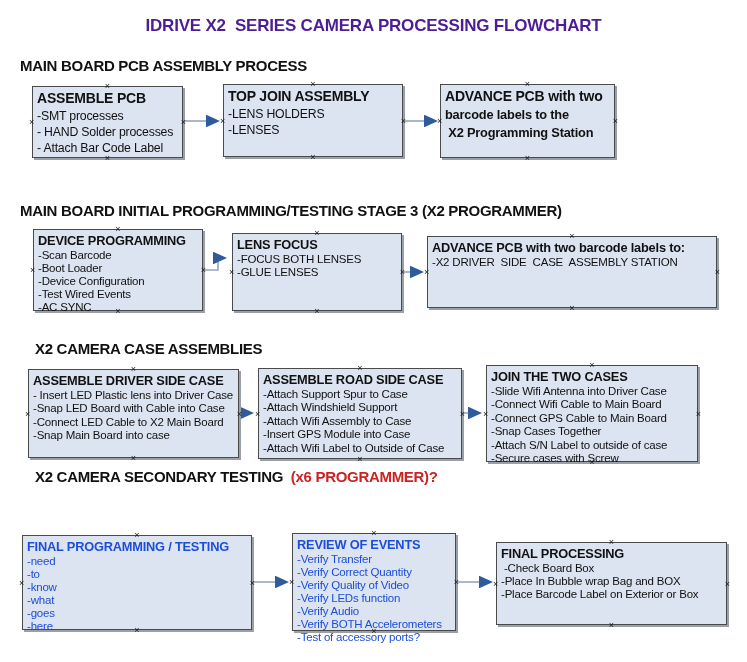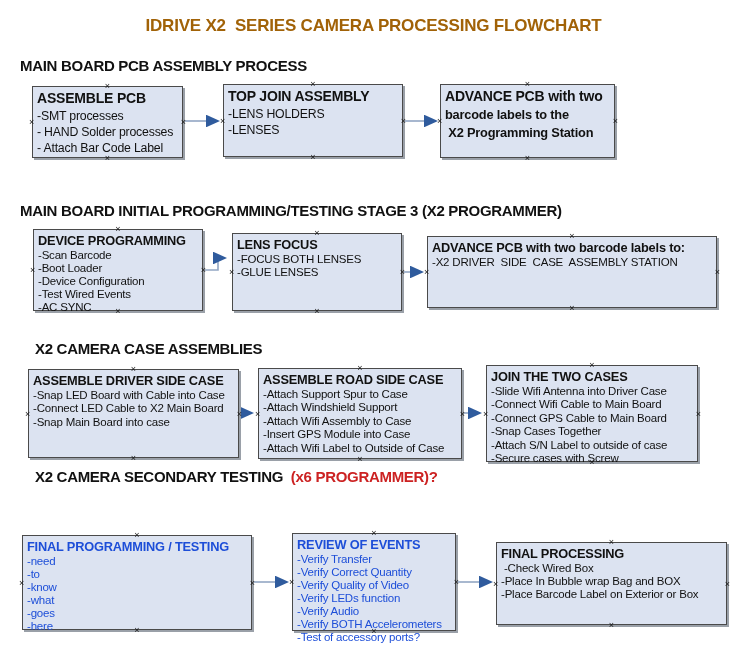--- a/index.html
+++ b/index.html
@@ -2,21 +2,21 @@
 <html><head>
 <meta charset="utf-8">
 <style>
   html,body { margin:0; padding:0; background:#ffffff; }
   #canvas {
     position:relative; width:747px; height:662px; background:#ffffff;
     font-family:"Liberation Sans", sans-serif; color:#111111; overflow:hidden;
   }
   .main-title {
     position:absolute; left:0; top:16px; width:747px; text-align:center;
-    font-size:17px; font-weight:bold; letter-spacing:-0.2px; white-space:pre; color:#a16207;
+    font-size:17px; font-weight:bold; letter-spacing:-0.2px; white-space:pre; color:#4c1d95;
   }
   .section-heading {
     position:absolute; font-size:15px; font-weight:bold; letter-spacing:-0.3px;
     white-space:pre; color:#111111;
   }
   .section-heading .red-part { color:#cc2222; }
   .arrows { position:absolute; left:0; top:0; }
   .box {
     position:absolute; background:#dce3f1; border:1.5px solid #4a4a4a;
     box-shadow:2px 2px 0 #9aa0a8; padding:3px 4px; box-sizing:border-box;
@@ -134,20 +134,21 @@
     <div class="box-title">ADVANCE PCB with two barcode labels to:</div>
     <div class="box-line">-X2 DRIVER  SIDE  CASE  ASSEMBLY STATION</div>
   </div>
 
   <div class="box s2" style="left:28px; top:369px; width:211px; height:89px;">
     <span class="anchor a-top">×</span>
     <span class="anchor a-bottom">×</span>
     <span class="anchor a-left">×</span>
     <span class="anchor a-right">×</span>
     <div class="box-title">ASSEMBLE DRIVER SIDE CASE</div>
+    <div class="box-line">- Insert LED Plastic lens into Driver Case</div>
     <div class="box-line">-Snap LED Board with Cable into Case</div>
     <div class="box-line">-Connect LED Cable to X2 Main Board</div>
     <div class="box-line">-Snap Main Board into case</div>
   </div>
 
   <div class="box s2" style="left:258px; top:368px; width:204px; height:91px;">
     <span class="anchor a-top">×</span>
     <span class="anchor a-bottom">×</span>
     <span class="anchor a-left">×</span>
     <span class="anchor a-right">×</span>
@@ -201,18 +202,18 @@
     <div class="box-line">-Verify BOTH Accelerometers</div>
     <div class="box-line">-Test of accessory ports?</div>
   </div>
 
   <div class="box s3" style="left:496px; top:542px; width:231px; height:83px;">
     <span class="anchor a-top">×</span>
     <span class="anchor a-bottom">×</span>
     <span class="anchor a-left">×</span>
     <span class="anchor a-right">×</span>
     <div class="box-title">FINAL PROCESSING</div>
-    <div class="box-line"> -Check Wired Box</div>
+    <div class="box-line"> -Check Board Box</div>
     <div class="box-line">-Place In Bubble wrap Bag and BOX</div>
     <div class="box-line">-Place Barcode Label on Exterior or Box</div>
   </div>
 
 </div>
 
 </body></html>

